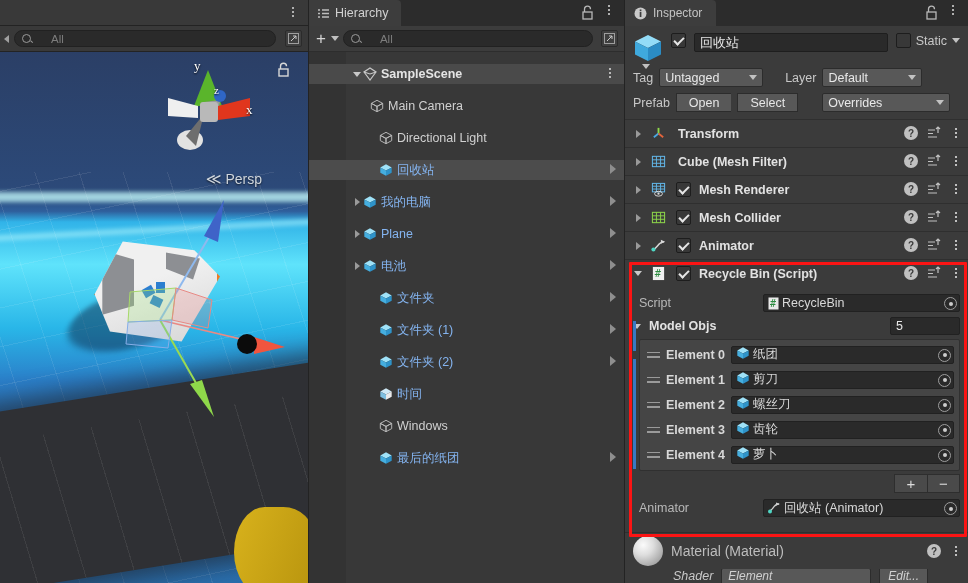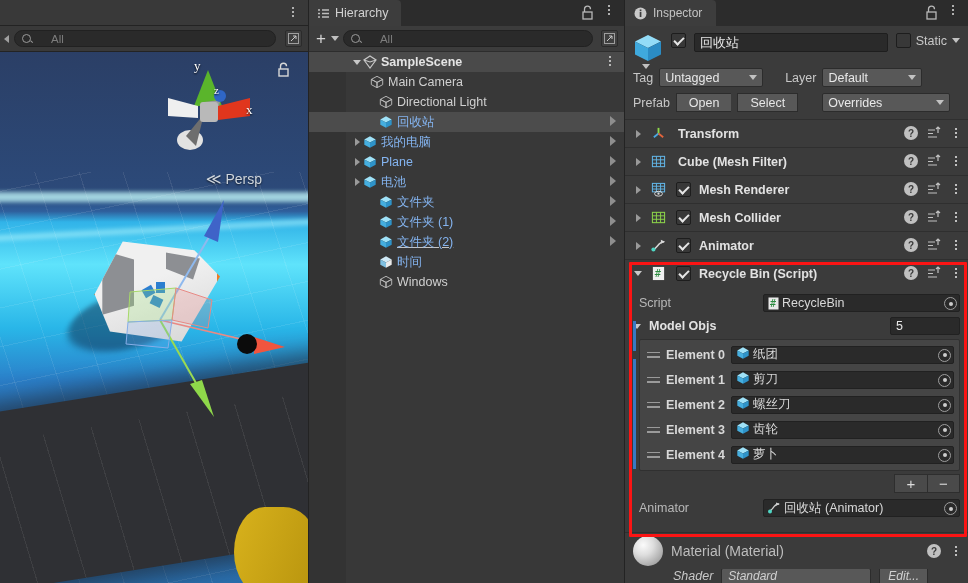--- a/index.html
+++ b/index.html
@@ -61,21 +61,21 @@
   .tabstrip{height:26px;background:#2c2c2c;position:relative;}
   .tab{position:absolute;left:0;top:0;height:26px;background:#3d3d3d;display:flex;align-items:center;gap:5px;padding:0 12px 0 8px;border-top-right-radius:4px;}
   .tab .tlabel{color:#d2d2d2;font-size:12.5px;}
   .tabstrip .lock{position:absolute;right:30px;top:5px;}
   .tabstrip .kebab2{position:absolute;right:9px;top:5px;width:12px;height:16px;display:flex;flex-direction:column;align-items:center;gap:2px;}
   .tabstrip .kebab2 i{width:2px;height:2px;background:#b0b0b0;}
   .hier-toolbar{height:26px;background:#3c3c3c;display:flex;align-items:center;padding:0 6px;gap:4px;border-bottom:1px solid #2d2d2d;}
   .plusbtn{color:#d6d6d6;font-size:17px;line-height:13px;padding:0 1px;}
   .caret-dn{width:0;height:0;border-top:5px solid #c0c0c0;border-left:4px solid transparent;border-right:4px solid transparent;}
   .hier-list{position:absolute;top:52px;left:0;right:0;bottom:0;background:#383838;overflow:hidden;}
-  .hrow{height:20px;display:flex;align-items:center;position:relative;padding-left:2px;}
+  .hrow{height:20px;display:flex;align-items:center;position:relative;padding-left:2px;margin-top:12px;}
   .hrow.scene{background:#4a4a4a;}
   .hrow.sel{background:#4c4c4c;}
   .hrow .twist{width:12px;display:flex;align-items:center;justify-content:center;flex:0 0 12px;}
   .tri-r{width:0;height:0;border-left:5px solid #9a9a9a;border-top:4px solid transparent;border-bottom:4px solid transparent;}
   .tri-d{width:0;height:0;border-top:5px solid #c8c8c8;border-left:4px solid transparent;border-right:4px solid transparent;}
   .hname{font-size:12.5px;white-space:nowrap;}
   .hname.scene{color:#e4e4e4;font-weight:bold;}
   .hname.go{color:#d0d0d0;}
   .hname.prefab{color:#84b4f0;}
   .chev{position:absolute;right:8px;top:4px;width:0;height:0;border-left:6px solid #8e8e8e;border-top:5px solid transparent;border-bottom:5px solid transparent;}
@@ -385,21 +385,21 @@
             <span class="ic">
               <svg width="14" height="14" viewBox="0 0 16 16">
                 <polygon points="8,1.5 14.5,5 8,8.5 1.5,5" fill="#9fe2f8"></polygon>
                 <polygon points="1.5,5 8,8.5 8,14.5 1.5,11" fill="#45aedf"></polygon>
                 <polygon points="14.5,5 8,8.5 8,14.5 14.5,11" fill="#2e93c9"></polygon>
               </svg>
             </span>
             <span class="hname prefab">文件夹 (1)</span>
             <span class="chev"></span>
           </div>
-          <div class="hrow" style="padding-left: 58px; text-decoration: underline;">
+          <div class="hrow" style="padding-left: 58px;">
             <span class="twist"></span>
             <span class="ic">
               <svg width="14" height="14" viewBox="0 0 16 16">
                 <polygon points="8,1.5 14.5,5 8,8.5 1.5,5" fill="#9fe2f8"></polygon>
                 <polygon points="1.5,5 8,8.5 8,14.5 1.5,11" fill="#45aedf"></polygon>
                 <polygon points="14.5,5 8,8.5 8,14.5 14.5,11" fill="#2e93c9"></polygon>
               </svg>
             </span>
             <span class="hname prefab">文件夹 (2)</span>
             <span class="chev"></span>
@@ -418,20 +418,32 @@
           <div class="hrow" style="padding-left: 58px;">
             <span class="twist"></span>
             <span class="ic">
               <svg width="14" height="14" viewBox="0 0 16 16">
                 <polygon points="8,1.5 14.5,5 8,8.5 1.5,5" fill="none" stroke="#b9b9b9" stroke-width="1.1"></polygon>
                 <polygon points="1.5,5 8,8.5 8,14.5 1.5,11" fill="none" stroke="#b9b9b9" stroke-width="1.1"></polygon>
                 <polygon points="14.5,5 8,8.5 8,14.5 14.5,11" fill="none" stroke="#b9b9b9" stroke-width="1.1"></polygon>
               </svg>
             </span>
             <span class="hname go">Windows</span>
+          </div>
+          <div class="hrow" style="padding-left: 58px;">
+            <span class="twist"></span>
+            <span class="ic">
+              <svg width="14" height="14" viewBox="0 0 16 16">
+                <polygon points="8,1.5 14.5,5 8,8.5 1.5,5" fill="#9fe2f8"></polygon>
+                <polygon points="1.5,5 8,8.5 8,14.5 1.5,11" fill="#45aedf"></polygon>
+                <polygon points="14.5,5 8,8.5 8,14.5 14.5,11" fill="#2e93c9"></polygon>
+              </svg>
+            </span>
+            <span class="hname prefab">最后的纸团</span>
+            <span class="chev"></span>
           </div>
         </div>
     </div>
   </div>
 
   <div class="insp-panel">
     <div class="insp-tabstrip">
       <div class="insp-tab">
         <svg width="13" height="13" viewBox="0 0 13 13">
             <circle cx="6.5" cy="6.5" r="6" fill="#c9c9c9"></circle>
@@ -799,21 +811,21 @@
             <span class="dots3">
                 <i></i>
                 <i></i>
                 <i></i>
               </span>
           </span>
         </div>
         <div class="shaderrow">
           <span class="lbl">Shader</span>
           <span class="shadersel">
-            <span>Standard</span>
+            <span>Element</span>
           </span>
           <span class="editbtn">Edit...</span>
         </div>
       </div>
 
       <div class="redbox" style="left:4px;top:236px;right:1px;height:275px;"></div>
       <div class="ovbar" style="left:8px;top:295px;height:30px;"></div>
       <div class="ovbar" style="left:8px;top:333px;height:110px;"></div>
     </div>
   </div>

